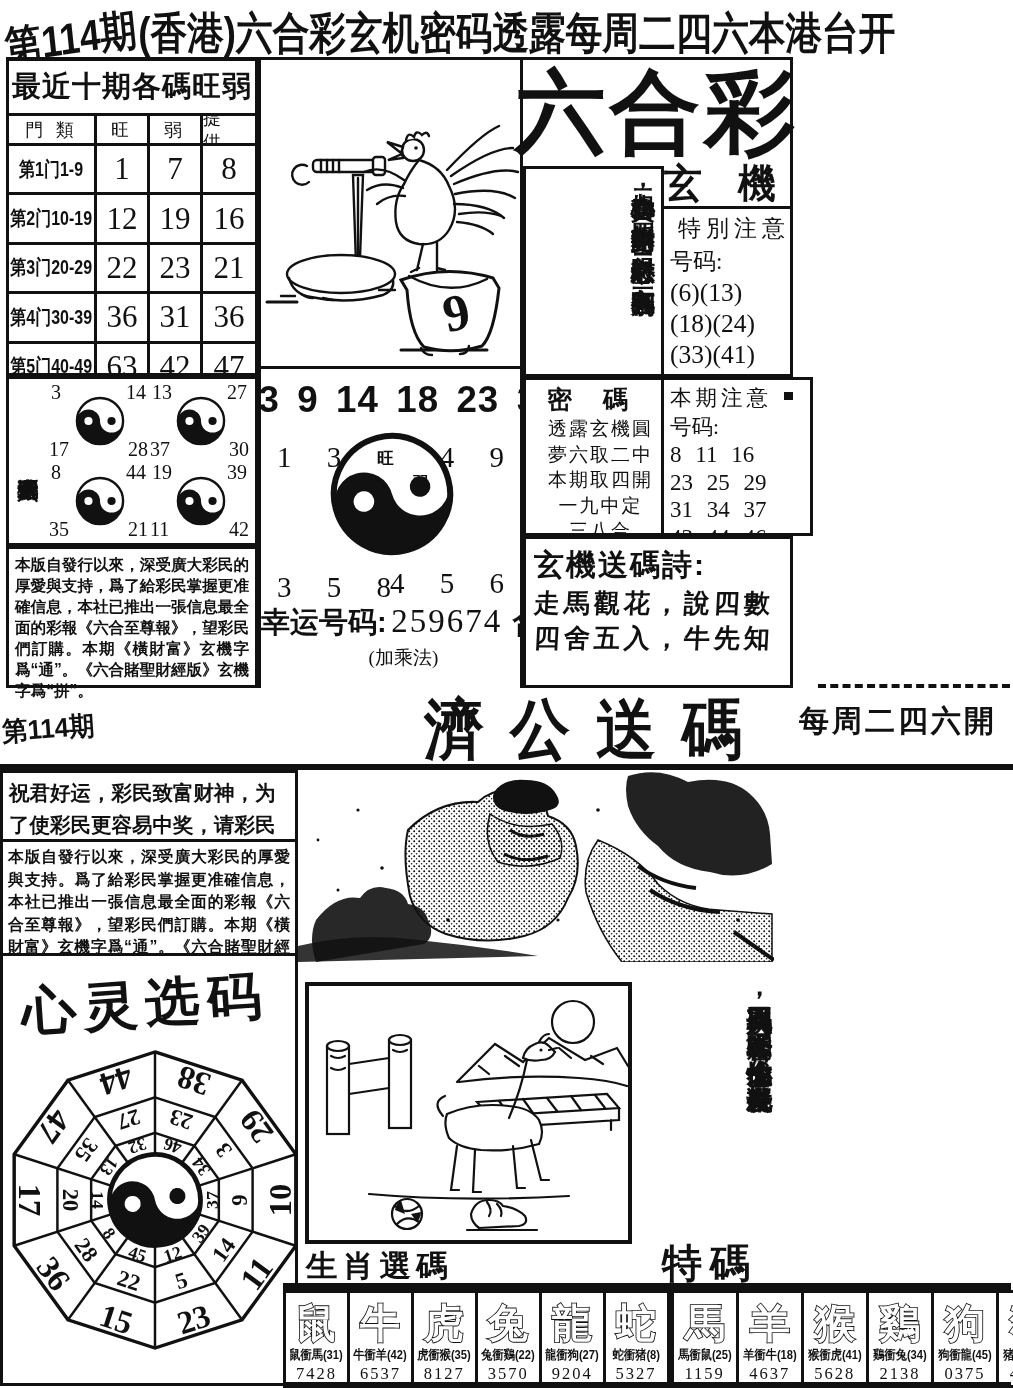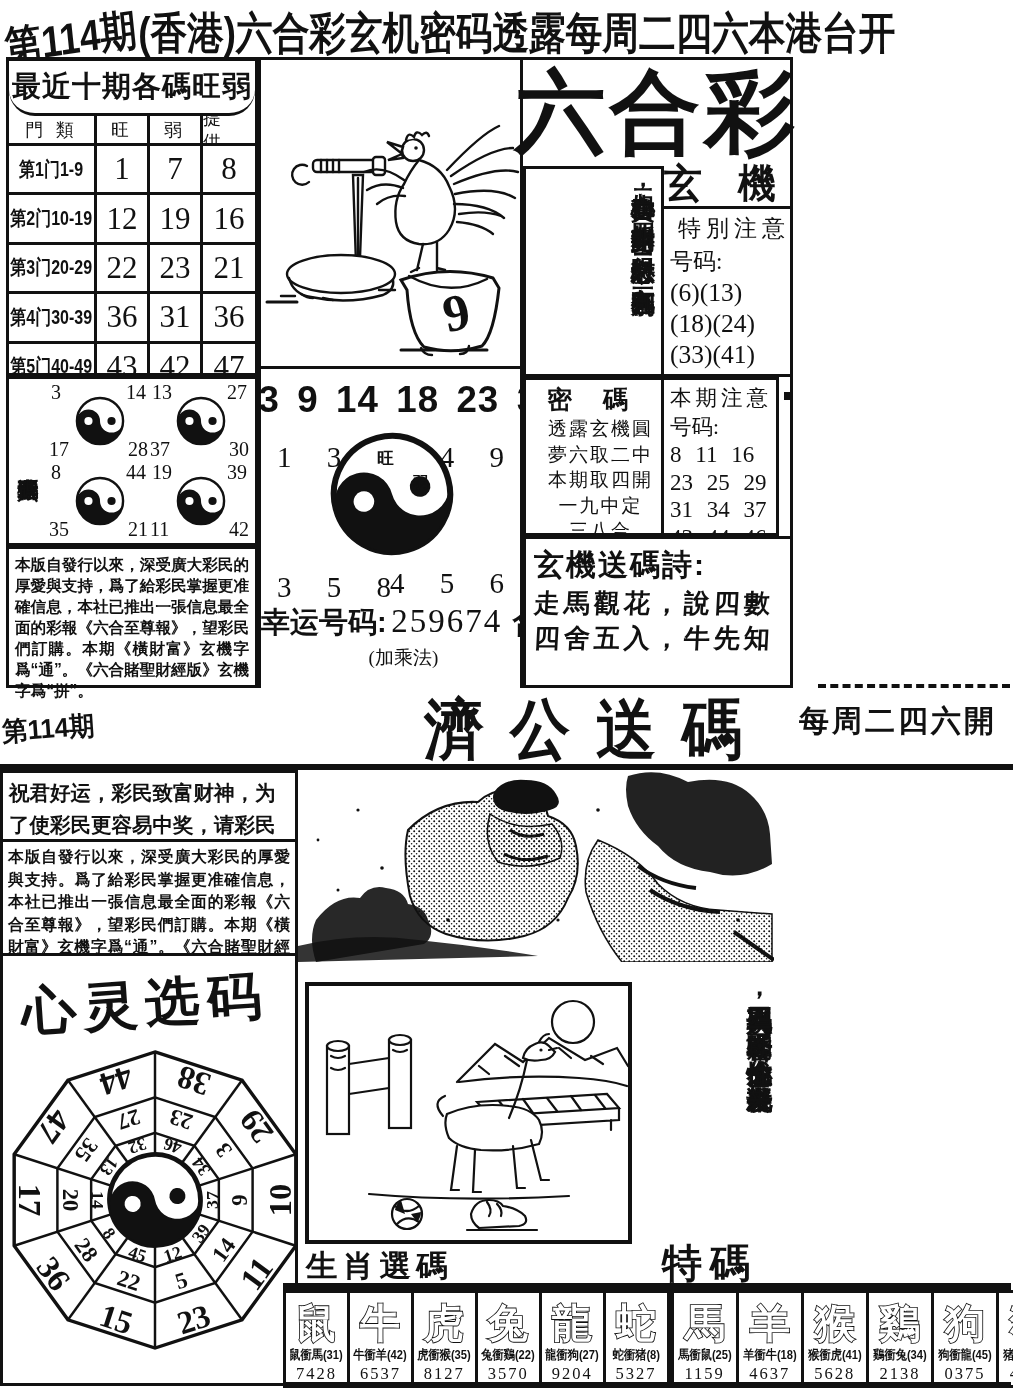--- a/index.html
+++ b/index.html
@@ -12,21 +12,21 @@
   
   .hdr{left:4px;top:4px;width:1005px;font-size:37px;font-weight:900;white-space:nowrap;
        transform:scale(0.99,1.18);transform-origin:left top;letter-spacing:0px;}
   .hdr .issue{display:inline-block;transform:rotate(-7deg) translateY(5px);margin-right:2px;}
   .toprule{left:6px;top:57px;width:787px;height:0;border-top:3px solid #111;}
   .vline-right{left:790px;top:57px;height:631px;width:0;border-left:3px solid #111;}
 
   
   .tblbox{left:6px;top:58px;width:252px;height:318px;}
   .tbl-title{height:52px;border-bottom:3px solid #111;display:flex;align-items:center;justify-content:center;
-             font-size:29px;font-weight:700;letter-spacing:1px;border-radius:26px;}
+             font-size:29px;font-weight:700;letter-spacing:1px;}
   .hc-row{display:grid;grid-template-columns:88px 53px 53px 1fr;border-bottom:3px solid #111;}
   .hc-row:last-child{border-bottom:none;}
   .hc-cell{border-right:3px solid #111;display:flex;align-items:center;justify-content:center;overflow:hidden;}
   .hc-cell:last-child{border-right:none;}
   .hc-head{height:27px;font-size:18px;letter-spacing:4px;}
   .hc-data{height:46.4px;}
   .hc-label{font-size:20px;font-weight:800;white-space:nowrap;transform:scaleX(0.8);}
   .hc-num{font-size:31px;}
 
   
@@ -70,21 +70,21 @@
   .mystic{left:664px;top:158px;width:126px;height:46px;font-size:38px;font-weight:900;letter-spacing:36px;
           white-space:nowrap;transform:scaleY(1.05);}
   .specialbox{left:661px;top:206px;width:132px;height:171px;padding:4px 2px 0 6px;
               font-family:"Liberation Serif","DejaVu Serif",serif;}
   .special-t{font-size:23px;letter-spacing:5px;white-space:nowrap;margin-left:8px;}
   .special-s{font-size:23px;margin-top:2px;}
   .special-l{font-size:25.5px;line-height:31px;white-space:nowrap;}
   .pwdbox{left:523px;top:377px;width:141px;height:159px;text-align:center;padding-top:3px;}
   .pwd-t{font-size:25px;font-weight:900;letter-spacing:12px;}
   .pwd-l{font-size:19px;line-height:25.5px;font-family:Liberation Sans, sans-serif;letter-spacing:2px;margin-left:14px;}
-  .periodbox{left:661px;top:377px;width:118px;height:159px;padding:3px 0 0 6px;
+  .periodbox{left:661px;top:377px;width:152px;height:159px;padding:3px 0 0 6px;
              font-family:"Liberation Serif","DejaVu Serif",serif;}
   .period-t{font-size:21.5px;letter-spacing:4px;white-space:nowrap;}
   .period-s{font-size:21.5px;}
   .period-r{font-size:23px;line-height:27.5px;word-spacing:8px;white-space:nowrap;}
   .codepoembox{left:523px;top:536px;width:270px;height:152px;padding:6px 8px;box-sizing:border-box;}
   .codepoem-t{font-size:30px;font-weight:900;letter-spacing:2px;}
   .codepoem-l{font-size:26px;font-weight:700;line-height:35px;letter-spacing:4px;white-space:nowrap;
               font-family:"Liberation Serif","DejaVu Serif",serif;transform:skewX(-3deg);transform-origin:left;}
   .blackdot{left:784px;top:392px;width:9px;height:8px;background:#111;}
 
@@ -216,21 +216,21 @@
           </div>
           <div class="hc-cell">
             <div class="hc-num serif">36</div>
           </div>
         </div>
         <div class="hc-row hc-data">
           <div class="hc-cell">
             <div class="hc-label">第5门40-49</div>
           </div>
           <div class="hc-cell">
-            <div class="hc-num serif">43</div>
+            <div class="hc-num serif">63</div>
           </div>
           <div class="hc-cell">
             <div class="hc-num serif">42</div>
           </div>
           <div class="hc-cell">
             <div class="hc-num serif">47</div>
           </div>
         </div>
       </div>
   </div>

